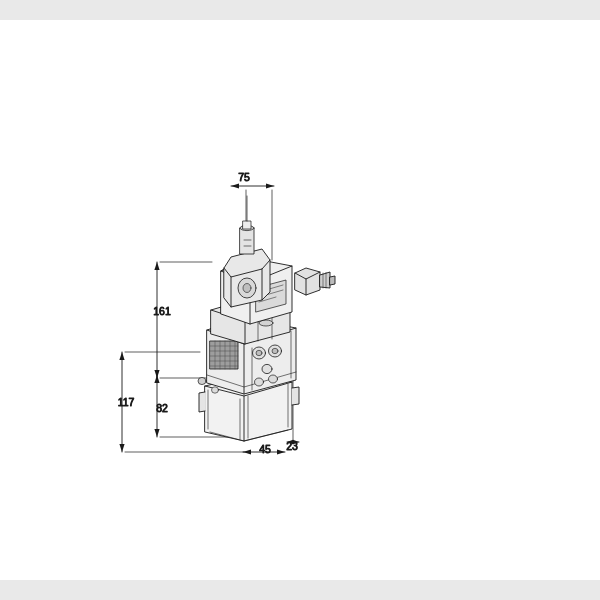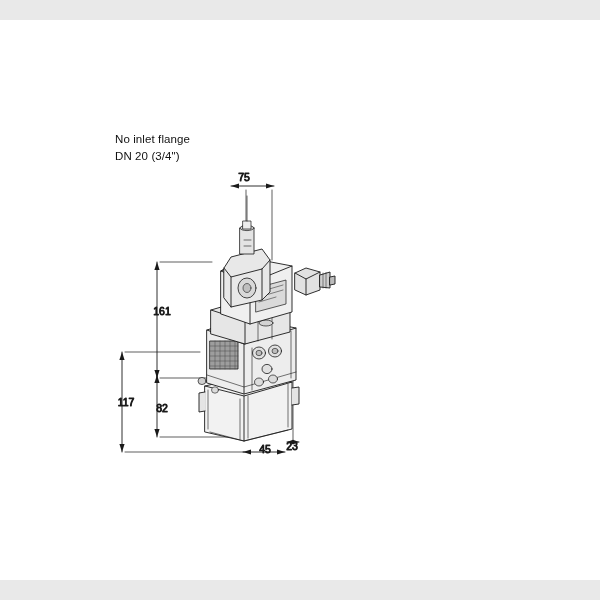--- a/index.html
+++ b/index.html
@@ -60,22 +60,20 @@
 </head>
 <body>
 
 <div id="stage">
 
   <div class="band" id="band-top"></div>
   <div class="band" id="band-bottom"></div>
 
   <div id="canvas-area"></div>
 
-  <div id="note"><span>No inlet flange</span>
-<span>DN 20 (3/4")</span></div>
 
   <svg id="drawing" viewBox="0 0 600 600">
     <g stroke="#1a1a1a" fill="none" stroke-width="0.9" stroke-linejoin="round" stroke-linecap="round">
 
       <g>
         <line x1="231" y1="186" x2="274" y2="186"></line>
         <path d="M231,186 l8,-2.6 v5.2 z" fill="#1a1a1a" stroke="none"></path>
         <path d="M274,186 l-8,-2.6 v5.2 z" fill="#1a1a1a" stroke="none"></path>
         <line x1="246" y1="190" x2="246" y2="228" stroke-width="0.7"></line>
         <line x1="272" y1="190" x2="272" y2="260" stroke-width="0.7"></line>

